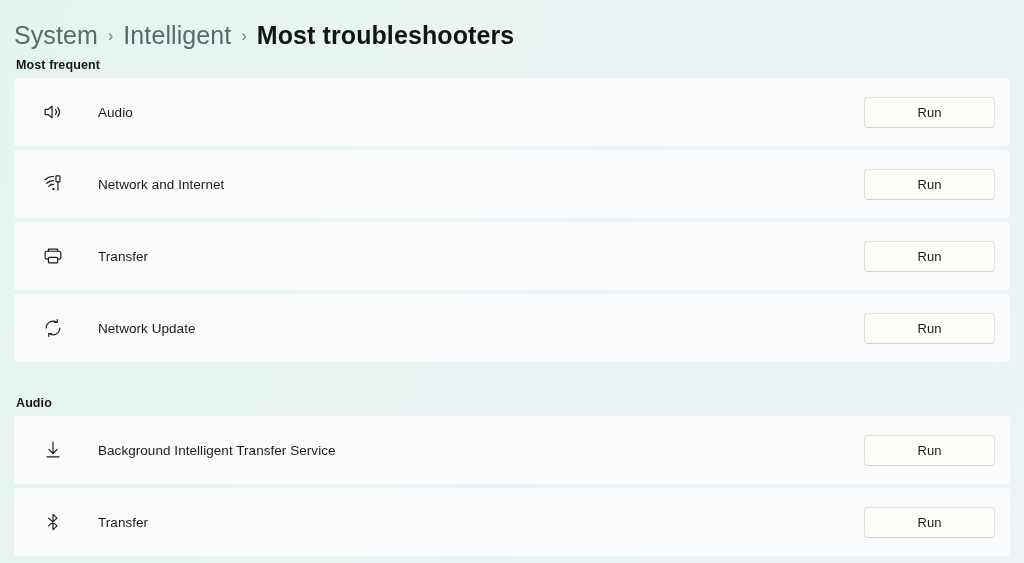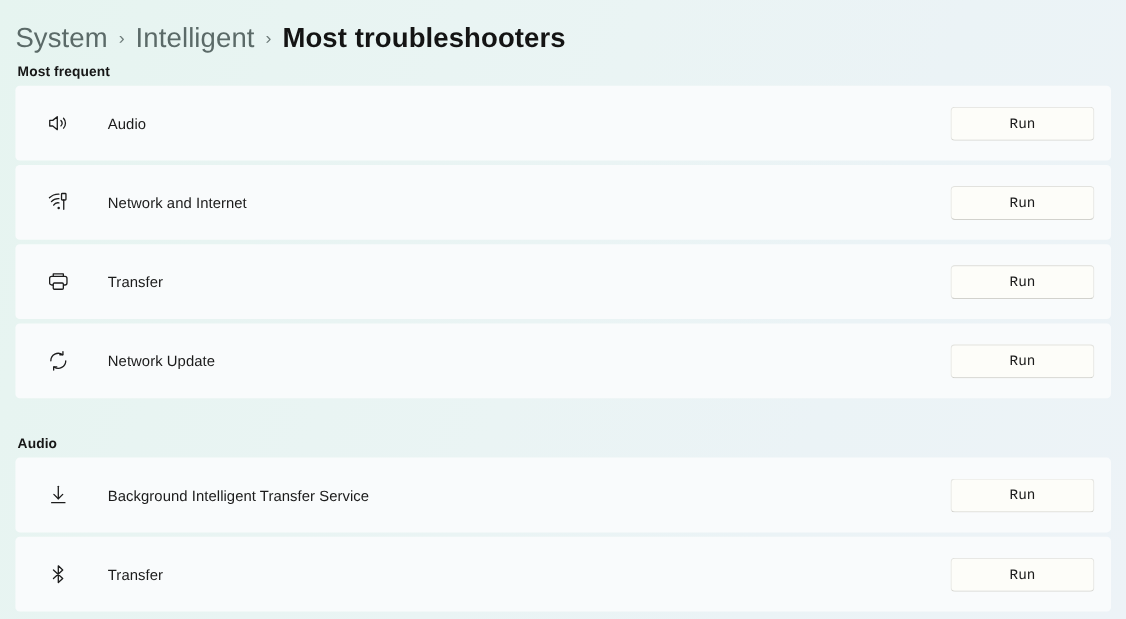--- a/index.html
+++ b/index.html
@@ -107,21 +107,21 @@
 
   .row-spacer { flex: 1 1 auto; }
 
   .run-btn {
     width: 131px;
     height: 31px;
     background: #fdfdf9;
     border: 1px solid #e2e2de;
     border-bottom-color: #d2d2cd;
     border-radius: 4px;
-    font-family: Liberation Mono, monospace;
+    font-family: Liberation Sans, sans-serif;
     font-size: 13px;
     color: #1b1b1b;
     cursor: pointer;
     display: flex;
     align-items: center;
     justify-content: center;
     flex: 0 0 131px;
   }
 </style>
 </head>

